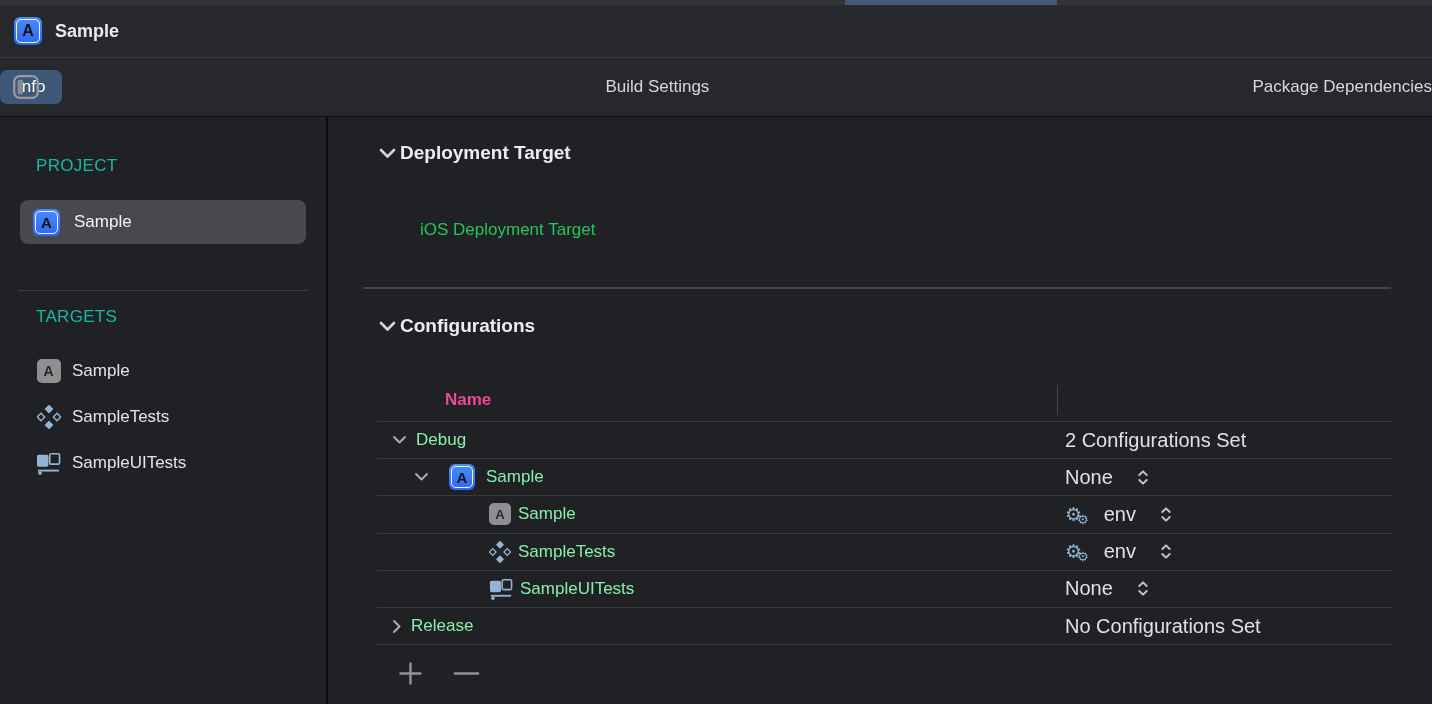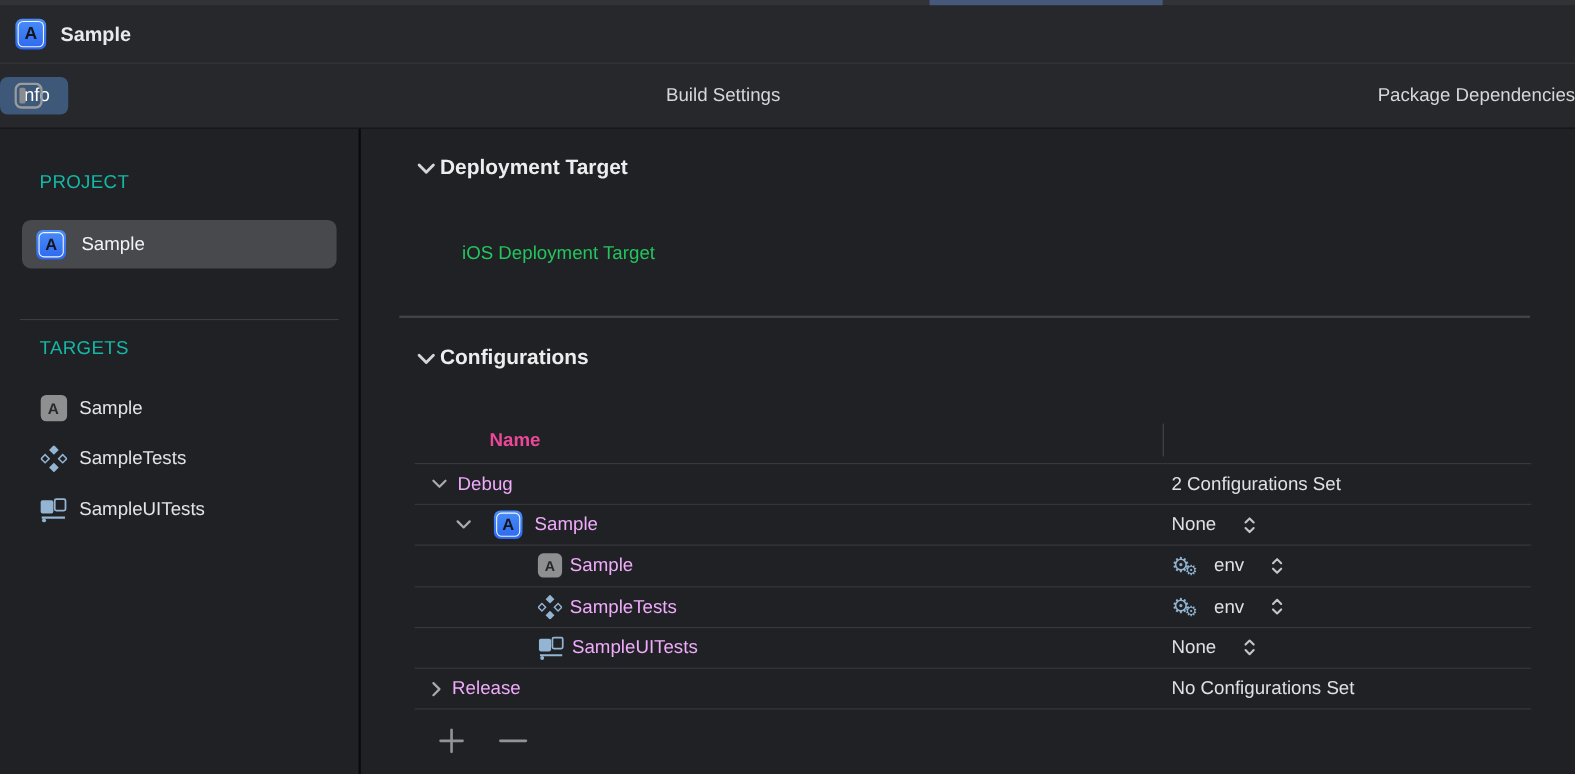--- a/index.html
+++ b/index.html
@@ -71,22 +71,22 @@
   
   .config-table { position:absolute; left:47px; right:40px; top:262px; }
   .tbl-header { position:relative; height:43px; display:flex; align-items:center; border-bottom:1px solid #3a3b3d; }
   .tbl-header .col-name { margin-left:68px; font-size:17px; font-weight:700; color:#ec4899; }
   .tbl-header .col-sep { position:absolute; left:680px; top:6px; height:30px; width:1px; background:#45464a; }
   .tbl-header .col-based { position:absolute; left:690px; font-size:17px; font-weight:700; color:#f0f1f3; }
 
   .row { position:relative; height:37.2px; display:flex; align-items:center; border-bottom:1px solid #38393c; }
   .row .namecell { display:flex; align-items:center; }
   .row .valuecell { position:absolute; left:688px; display:flex; align-items:center; }
-  .row .rtext { font-size:17px; color:#f0abfc; }
-  .row .vtext { font-size:17px; color:#e0e1e3; }
+  .row .rtext { font-size:17px; color:#86efac; }
+  .row .vtext { font-size:20px; color:#e0e1e3; }
   .lvl0 .namecell { padding-left:15px; } .lvl0 .rtext { margin-left:9px; }
   .lvl1 .namecell { padding-left:37px; } .lvl1 .icon-26 { margin-left:20px; } .lvl1 .rtext { margin-left:11px; }
   .lvl2 .namecell { padding-left:112px; } .lvl2 .rtext { margin-left:7px; }
   .updown { margin-left:24px; }
   .gears { display:flex; align-items:flex-start; margin-right:10px; font-family:"DejaVu Sans",sans-serif;
            color:#8fb2d0; line-height:1; }
   .gear-big { font-size:19px; }
   .gear-small { font-size:13px; position:relative; left:-5px; top:8px; }
 
   .table-actions { position:absolute; left:69px; top:545px; display:flex; gap:31px; align-items:center; }

